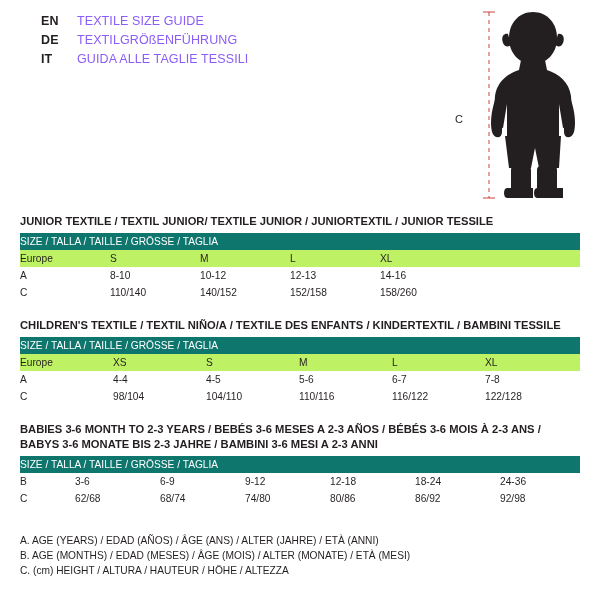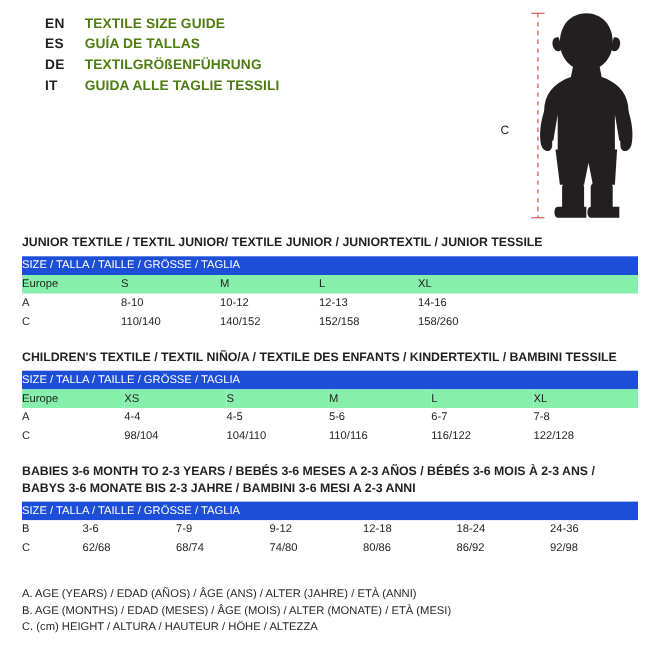--- a/index.html
+++ b/index.html
@@ -38,22 +38,22 @@
     letter-spacing: 0.1px;
     margin-left: 21px;
   }
   .lang-code {
     width: 36px;
     flex: 0 0 36px;
     font-weight: bold;
     color: #231f20;
   }
   .lang-text {
-    font-weight: bold;
-    color: #4d7c0f;
+    font-weight: normal;
+    color: #8b5cf6;
     white-space: nowrap;
   }
 
   
   .figure-area {
     position: absolute;
     left: 455px;
     top: 8px;
     width: 140px;
     height: 195px;
@@ -92,30 +92,30 @@
     font-size: 10.4px;
     color: #231f20;
     table-layout: fixed;
   }
   table.size-table td, table.size-table th {
     text-align: left;
     padding: 0;
     font-weight: normal;
   }
   .hdr-row td {
-    background: #1d4ed8;
+    background: #0f766e;
     color: #ffffff;
     font-size: 10.2px;
     height: 17px;
     line-height: 17px;
     padding-left: 6px;
     font-weight: normal;
   }
   .sub-hdr-row td {
-    background: #86efac;
+    background: #bef264;
     height: 17px;
     line-height: 17px;
     padding-left: 6px;
     font-size: 10.2px;
   }
   .data-row td {
     background: #ffffff;
     height: 17px;
     line-height: 17px;
     padding-left: 6px;
@@ -143,24 +143,20 @@
 </style>
 </head>
 <body>
 
 <div class="page">
 
   <div class="lang-block">
     <div class="lang-row">
       <span class="lang-code">EN</span>
       <span class="lang-text">TEXTILE SIZE GUIDE</span>
-    </div>
-    <div class="lang-row">
-      <span class="lang-code">ES</span>
-      <span class="lang-text">GUÍA DE TALLAS</span>
     </div>
     <div class="lang-row">
       <span class="lang-code">DE</span>
       <span class="lang-text">TEXTILGRÖßENFÜHRUNG</span>
     </div>
     <div class="lang-row">
       <span class="lang-code">IT</span>
       <span class="lang-text">GUIDA ALLE TAGLIE TESSILI</span>
     </div>
   </div>
@@ -295,21 +291,21 @@
           <col style="width:85px">
           <col style="width:80px">
       </colgroup>
       <tbody>
           <tr class="hdr-row">
         <td colspan="7">SIZE / TALLA / TAILLE / GRÖSSE / TAGLIA</td>
       </tr>
       <tr class="data-row">
         <td class="row-label">B</td>
         <td>3-6</td>
-        <td>7-9</td>
+        <td>6-9</td>
         <td>9-12</td>
         <td>12-18</td>
         <td>18-24</td>
         <td>24-36</td>
       </tr>
       <tr class="data-row alt">
         <td class="row-label">C</td>
         <td>62/68</td>
         <td>68/74</td>
         <td>74/80</td>

